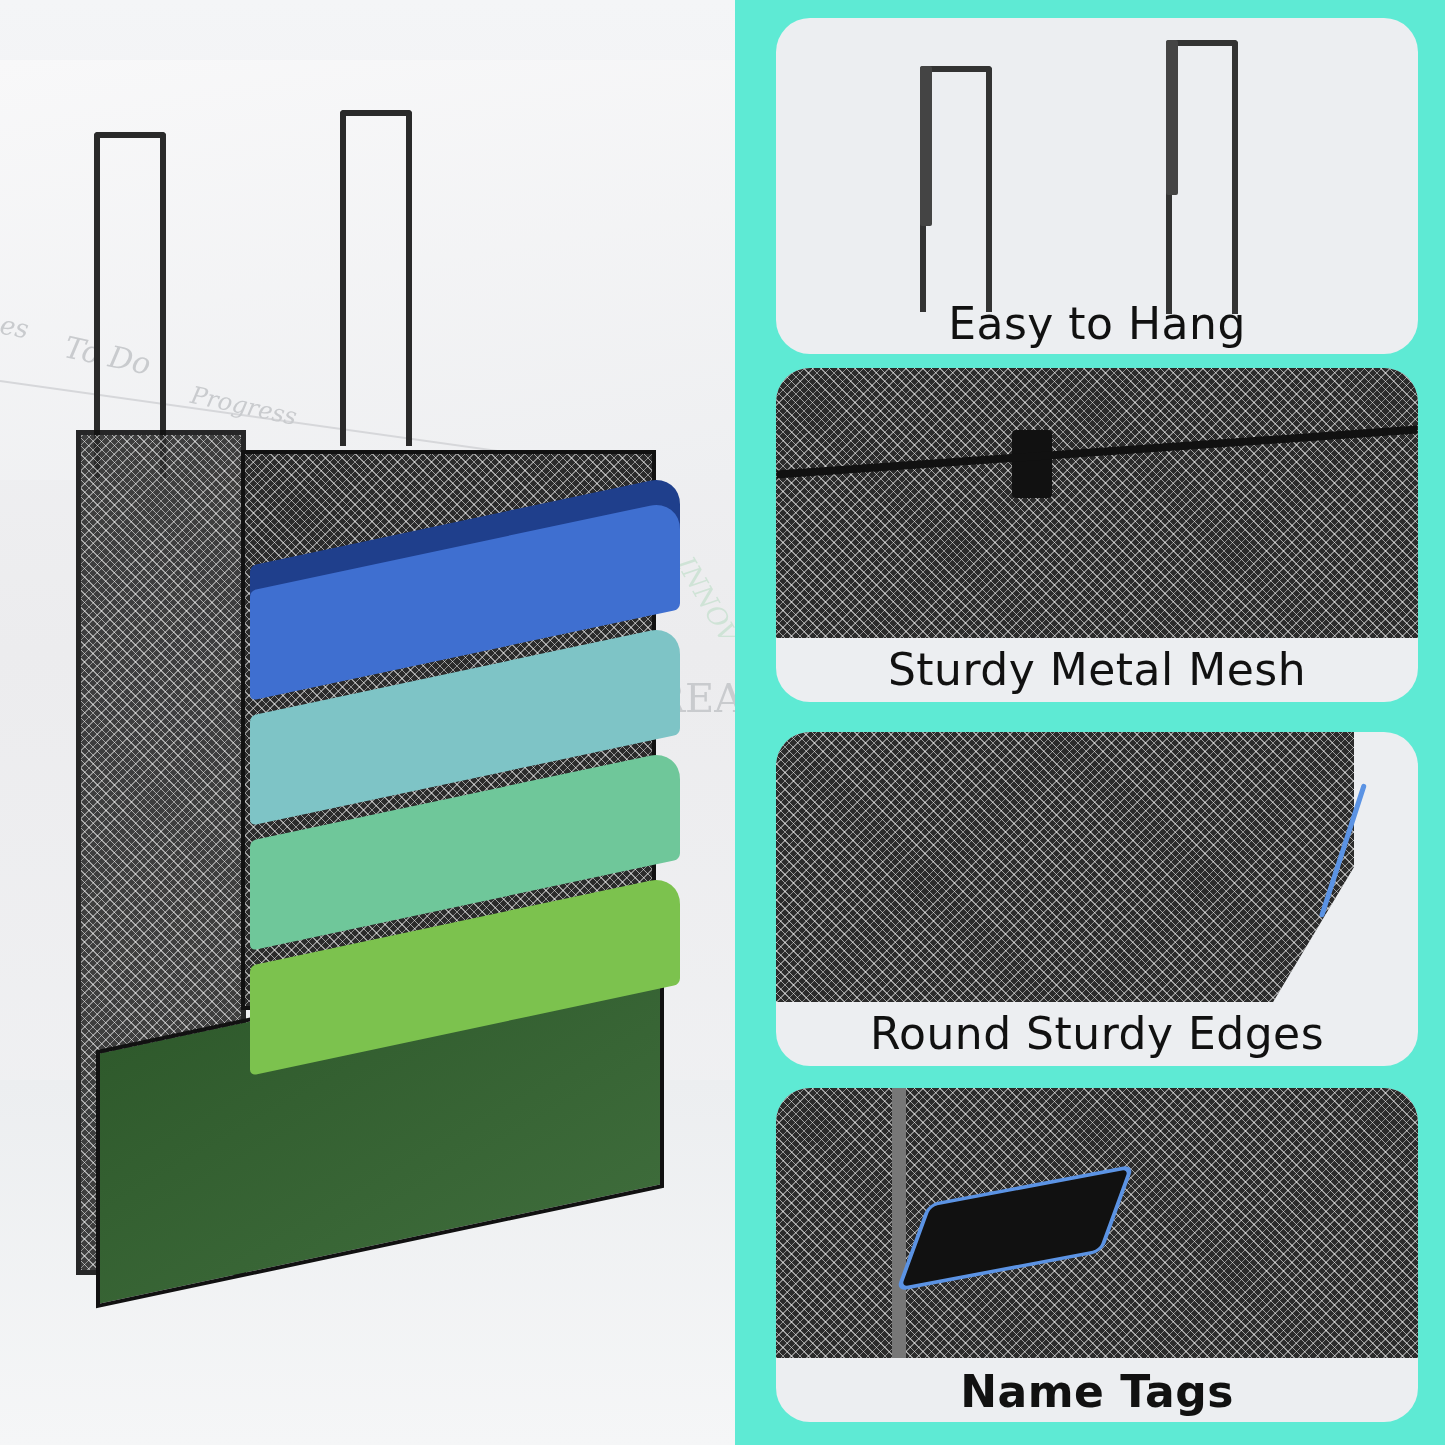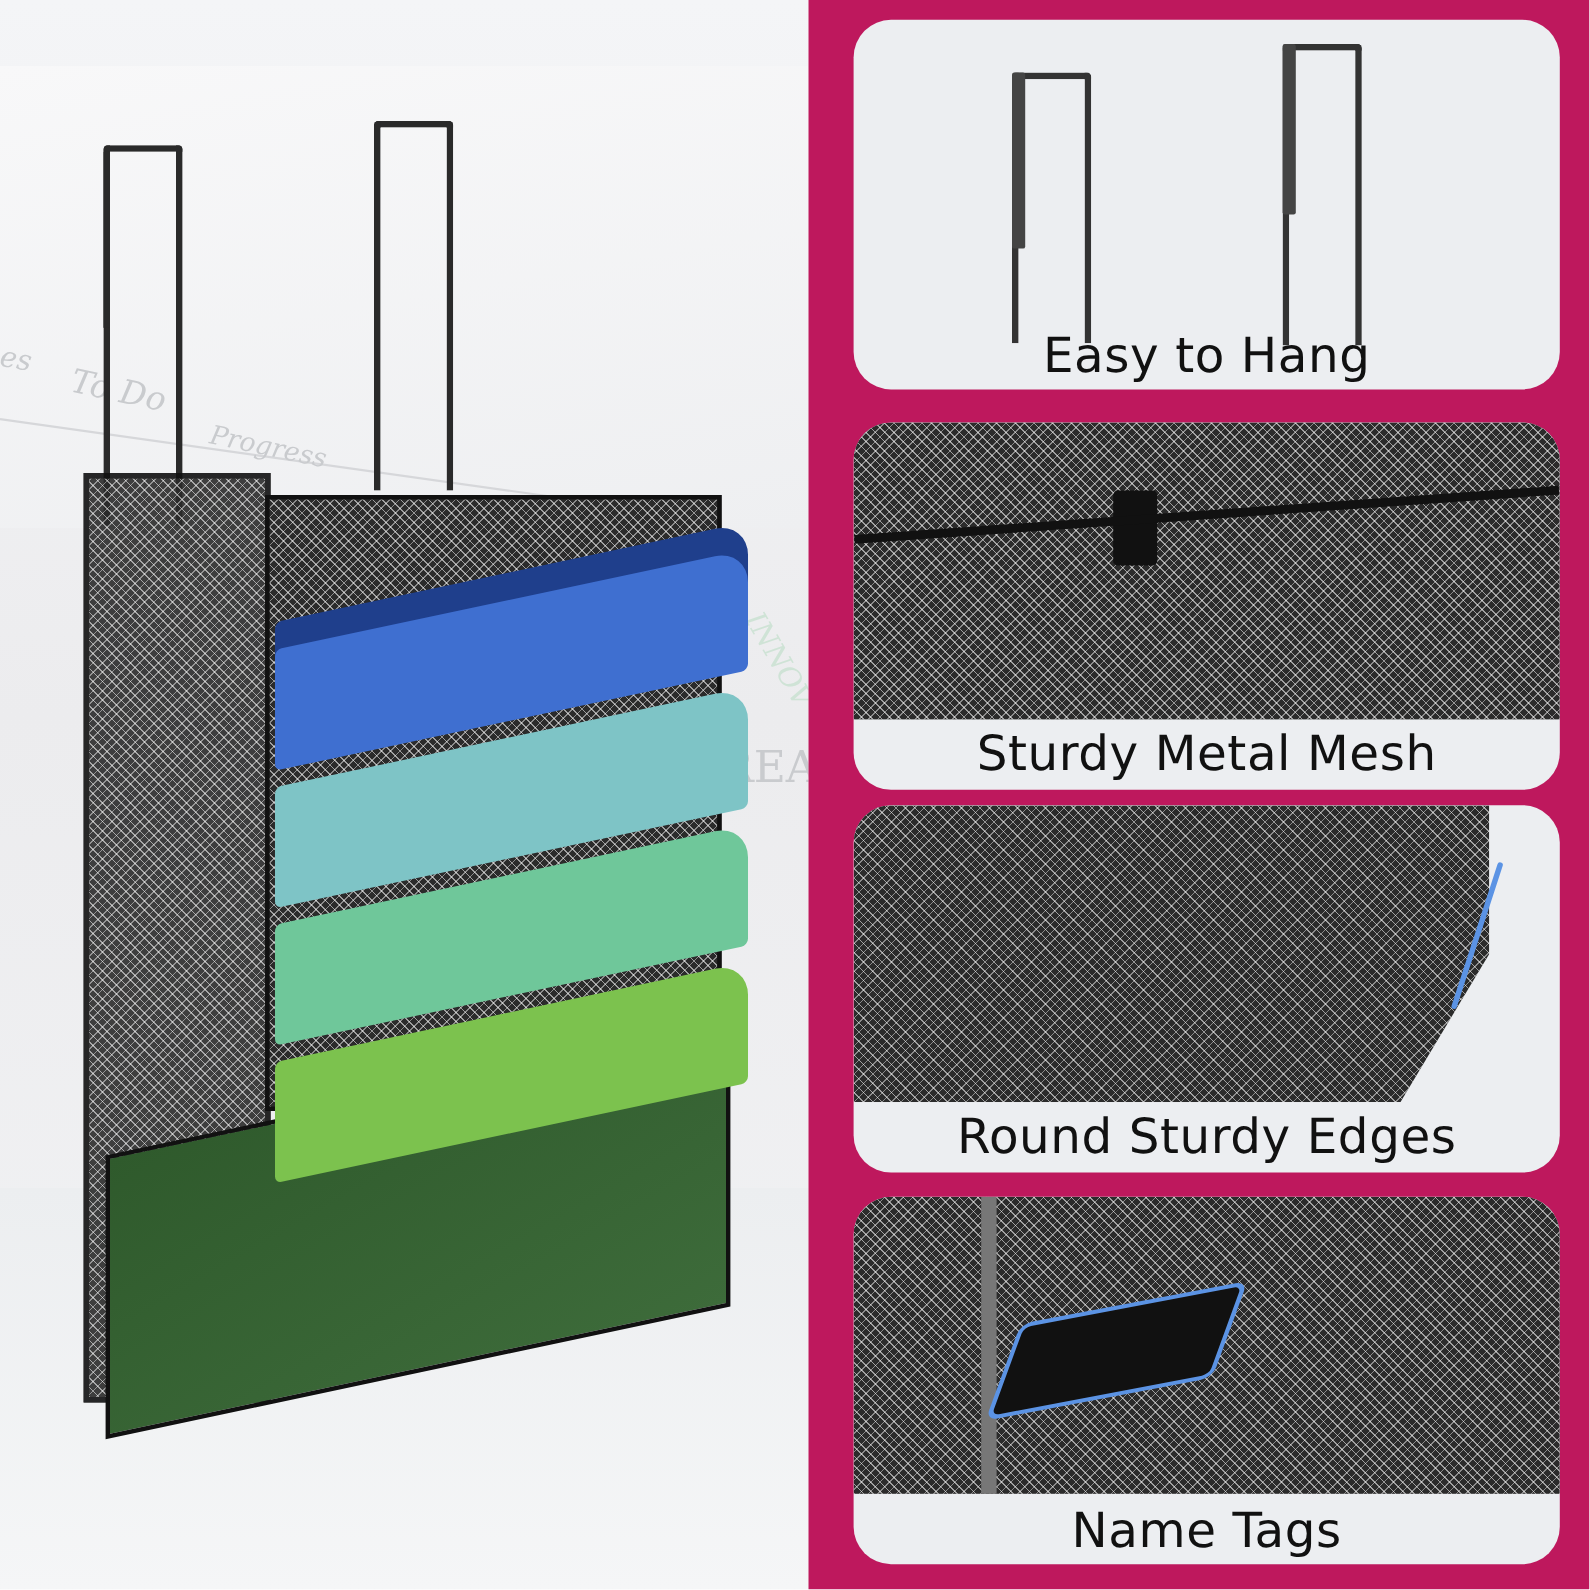--- a/index.html
+++ b/index.html
@@ -1,18 +1,18 @@
 <!DOCTYPE html>
 <html><head>
 <meta charset="utf-8">
 <style>
   html, body { margin:0; padding:0; }
   body { width:1445px; height:1445px; position:relative; overflow:hidden; background:#ffffff; font-family:"DejaVu Sans", sans-serif; }
   .left { position:absolute; left:0; top:0; width:735px; height:1445px; background:linear-gradient(180deg,#f4f5f7 0%,#ececee 45%,#f2f3f5 100%); overflow:hidden; }
-  .right { position:absolute; left:735px; top:0; width:710px; height:1445px; background:#be185d; }
+  .right { position:absolute; left:735px; top:0; width:710px; height:1445px; background:#5eead4; }
   .card { position:absolute; left:41px; width:642px; background:#eceef1; border-radius:34px; overflow:hidden; }
   .card .label { position:absolute; left:0; right:0; text-align:center; color:#111; font-size:44px; letter-spacing:0.5px; }
   .mesh { position:absolute; left:0; right:0; top:0; background-color:#2b2b2b;
     background-image: repeating-linear-gradient(45deg, rgba(255,255,255,0.55) 0 1px, transparent 1px 6px),
                       repeating-linear-gradient(-45deg, rgba(255,255,255,0.45) 0 1px, transparent 1px 6px); }
   .board-text { position:absolute; color:#c9cbce; font-family:"DejaVu Serif", serif; font-style:italic; }
   .hanger { position:absolute; border:6px solid #2a2a2a; border-bottom:none; border-radius:4px 4px 0 0; }
   .folder { position:absolute; left:250px; width:430px; height:110px; transform:skewY(-12deg); border-radius:6px 30px 6px 6px; }
 </style>
 </head>
@@ -51,32 +51,32 @@
 
   <div class="card" style="top:18px;height:336px;">
     <div class="hanger" style="left:144px;top:48px;width:60px;height:240px;border-color:#333;">
     </div>
     <div style="position:absolute;left:144px;top:48px;width:12px;height:160px;background:#444;border-radius:2px;"></div>
     <div class="hanger" style="left:390px;top:22px;width:60px;height:268px;border-color:#333;"></div>
     <div style="position:absolute;left:390px;top:22px;width:12px;height:155px;background:#444;border-radius:2px;"></div>
     <div class="label" style="top:280px;">Easy to Hang</div>
   </div>
 
-  <div class="card" style="top:384px;height:334px;">
+  <div class="card" style="top:368px;height:334px;">
     <div class="mesh" style="height:270px;"></div>
     <div style="position:absolute;left:236px;top:62px;width:40px;height:68px;background:#111;border-radius:4px;"></div>
     <div style="position:absolute;left:0;top:80px;width:642px;height:8px;background:#111;transform:rotate(-4deg);"></div>
     <div class="label" style="top:276px;">Sturdy Metal Mesh</div>
   </div>
 
   <div class="card" style="top:732px;height:334px;">
     <div class="mesh" style="width:578px;height:270px;clip-path:polygon(0 0,100% 0,100% 50%,86% 100%,0 100%);"></div>
     <div style="position:absolute;left:586px;top:52px;width:5px;height:140px;background:#5b93e4;border-radius:3px;transform:rotate(18deg);transform-origin:top;"></div>
     <div class="label" style="top:276px;">Round Sturdy Edges</div>
   </div>
 
   <div class="card" style="top:1088px;height:334px;">
     <div class="mesh" style="height:270px;"></div>
     <div style="position:absolute;left:116px;top:0;width:14px;height:270px;background:#777;"></div>
     <div style="position:absolute;left:145px;top:95px;width:180px;height:82px;background:#111;border:4px solid #5b93e4;border-radius:10px;transform:skewX(-30deg) rotate(-12deg);"></div>
-    <div class="label" style="top:278px;">Name Tags</div>
+    <div class="label" style="top:278px;font-weight:bold;">Name Tags</div>
   </div>
 </div>
 
 </body></html>

